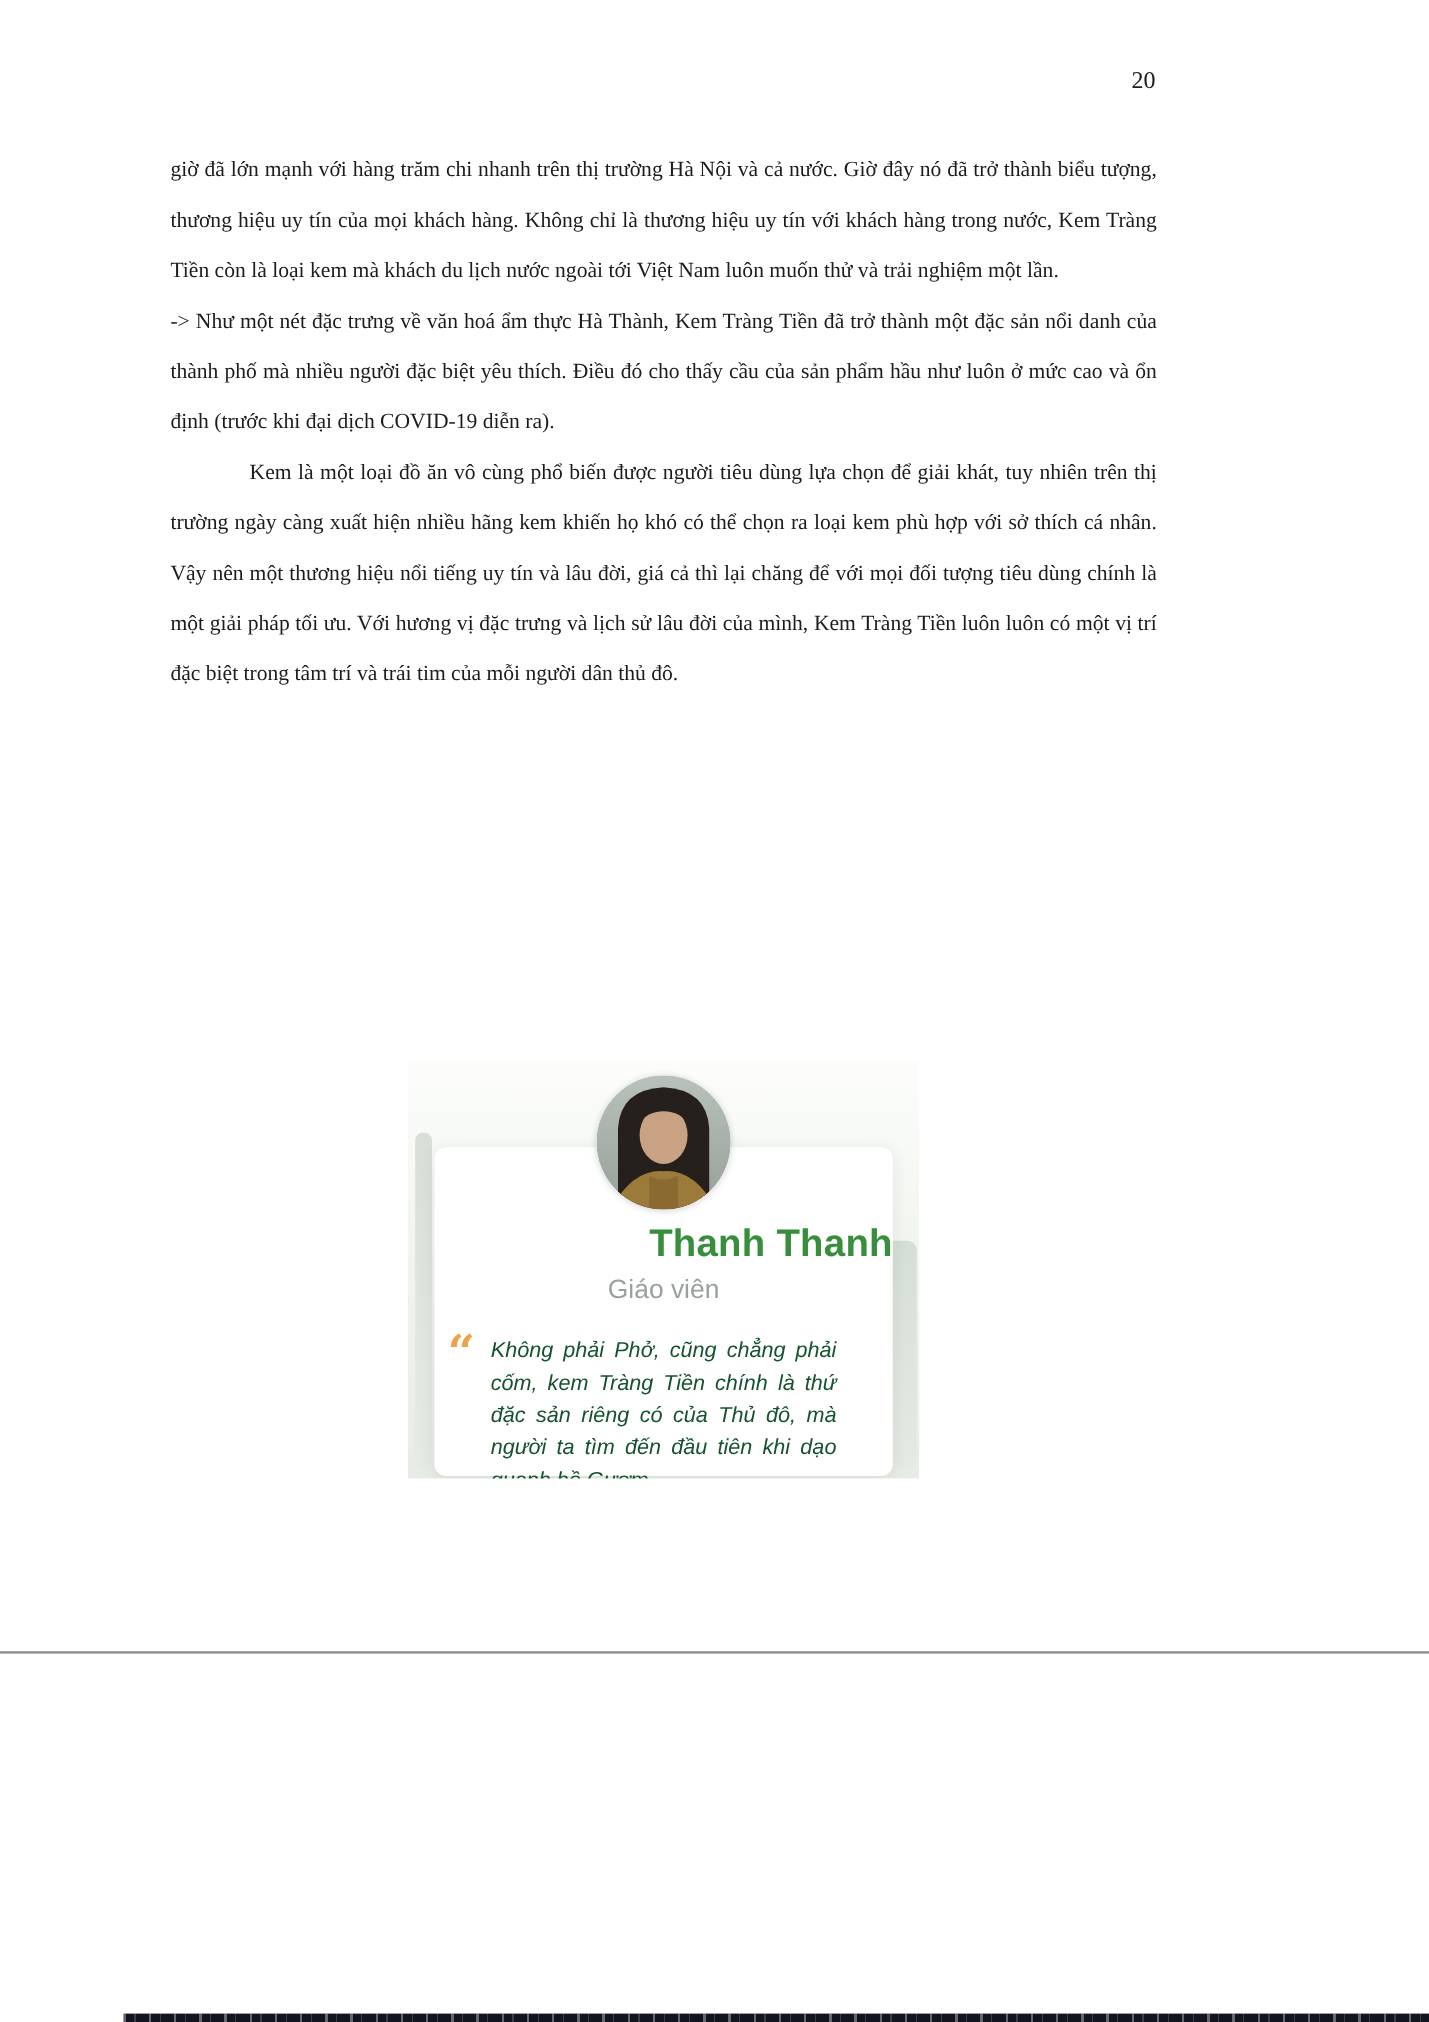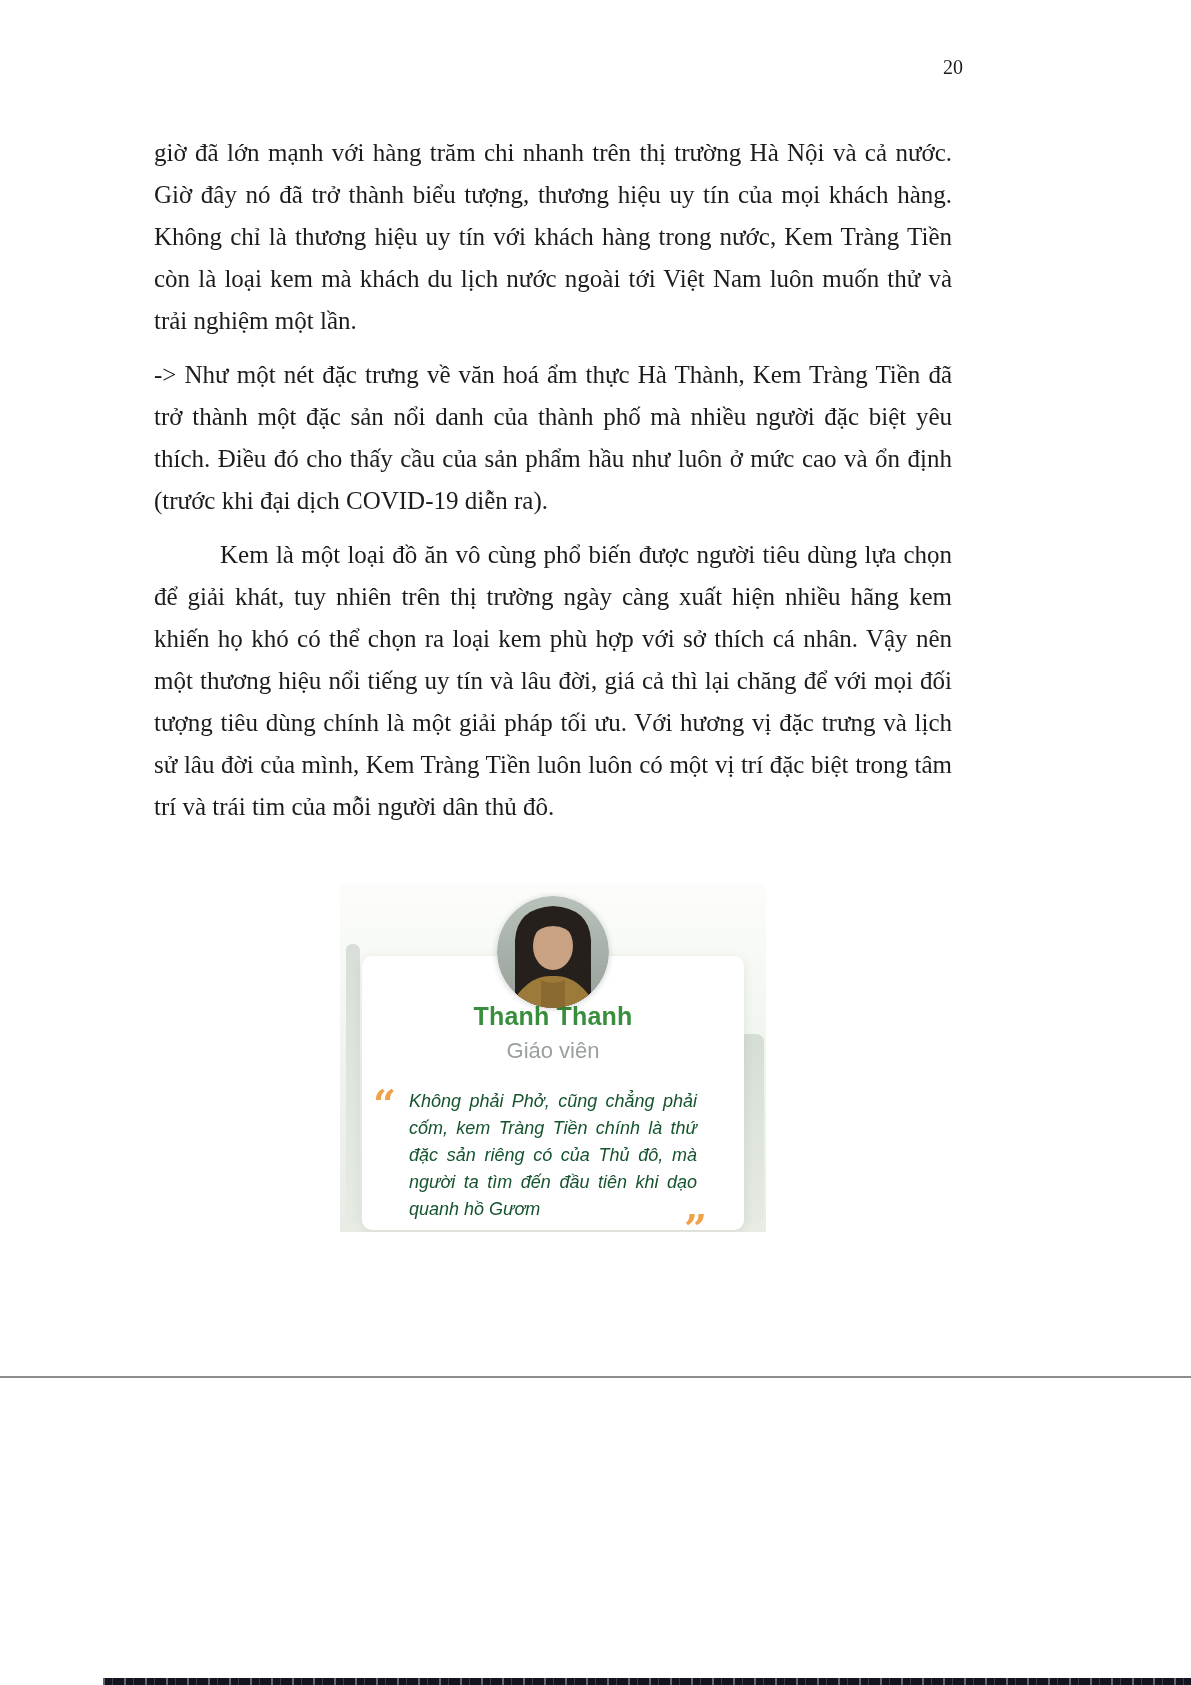--- a/index.html
+++ b/index.html
@@ -24,22 +24,22 @@
     color: #1c1c1c;
     text-align: right;
   }
   .content {
     position: absolute;
     left: 142px;
     top: 120px;
     width: 822px;
   }
   .content p {
-    margin: 12px;
-    font-size: 25px;
+    margin: 0;
+    font-size: 18px;
     line-height: 42px;
     text-align: justify;
     text-justify: inter-word;
   }
   .content p.indent {
     text-indent: 66px;
     font-family: Liberation Serif, serif;
   }
   
   .testimonial {
@@ -86,23 +86,23 @@
     transform: translateX(-50%);
     top: 12px;
     width: 112px;
     height: 112px;
     border-radius: 50%;
     overflow: hidden;
     z-index: 3;
     box-shadow: 0 1px 6px rgba(0,0,0,0.18);
   }
   .t-name {
-    margin-top: 46px;
-    text-align: center;
-    font-size: 25px;
+    margin-top: 62px;
+    text-align: right;
+    font-size: 32px;
     font-weight: bold;
     color: #388e3c;
     letter-spacing: 0.2px;
   }
   .t-role {
     margin-top: 7px;
     text-align: center;
     font-size: 22px;
     color: #9aa0a0;
   }

